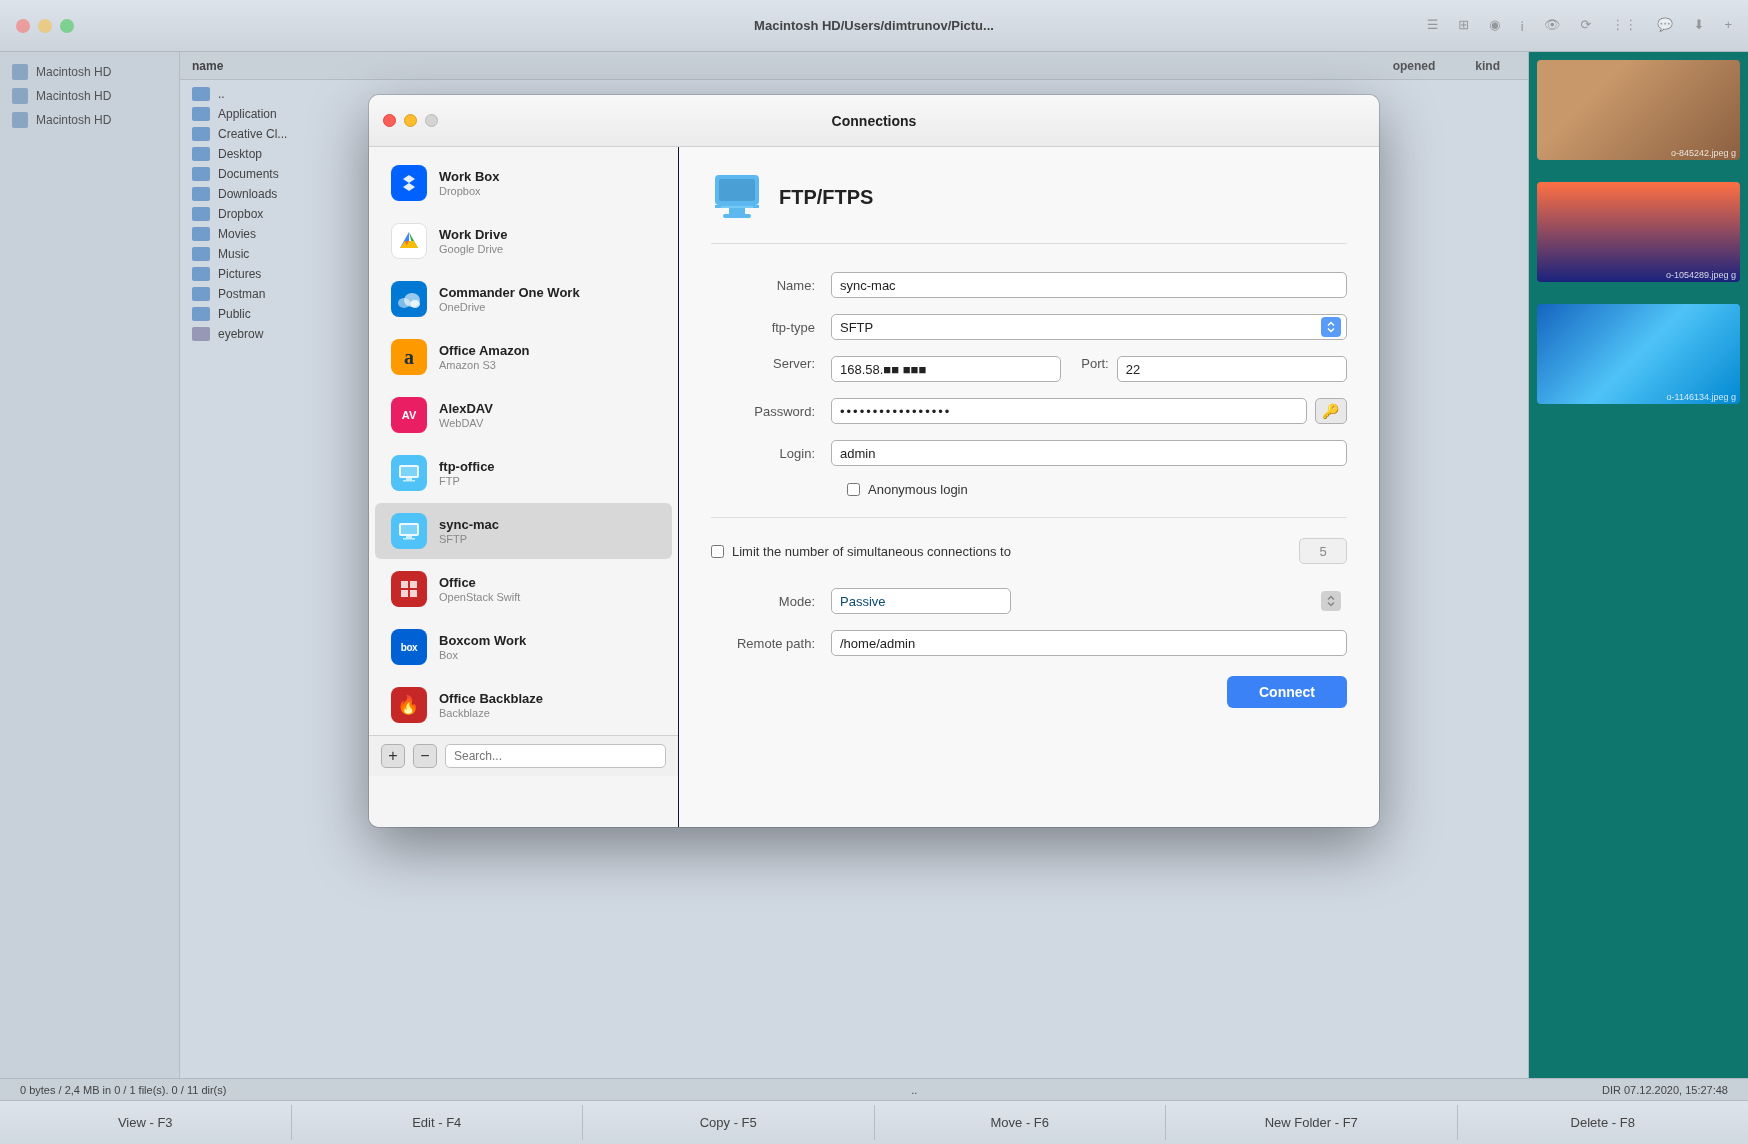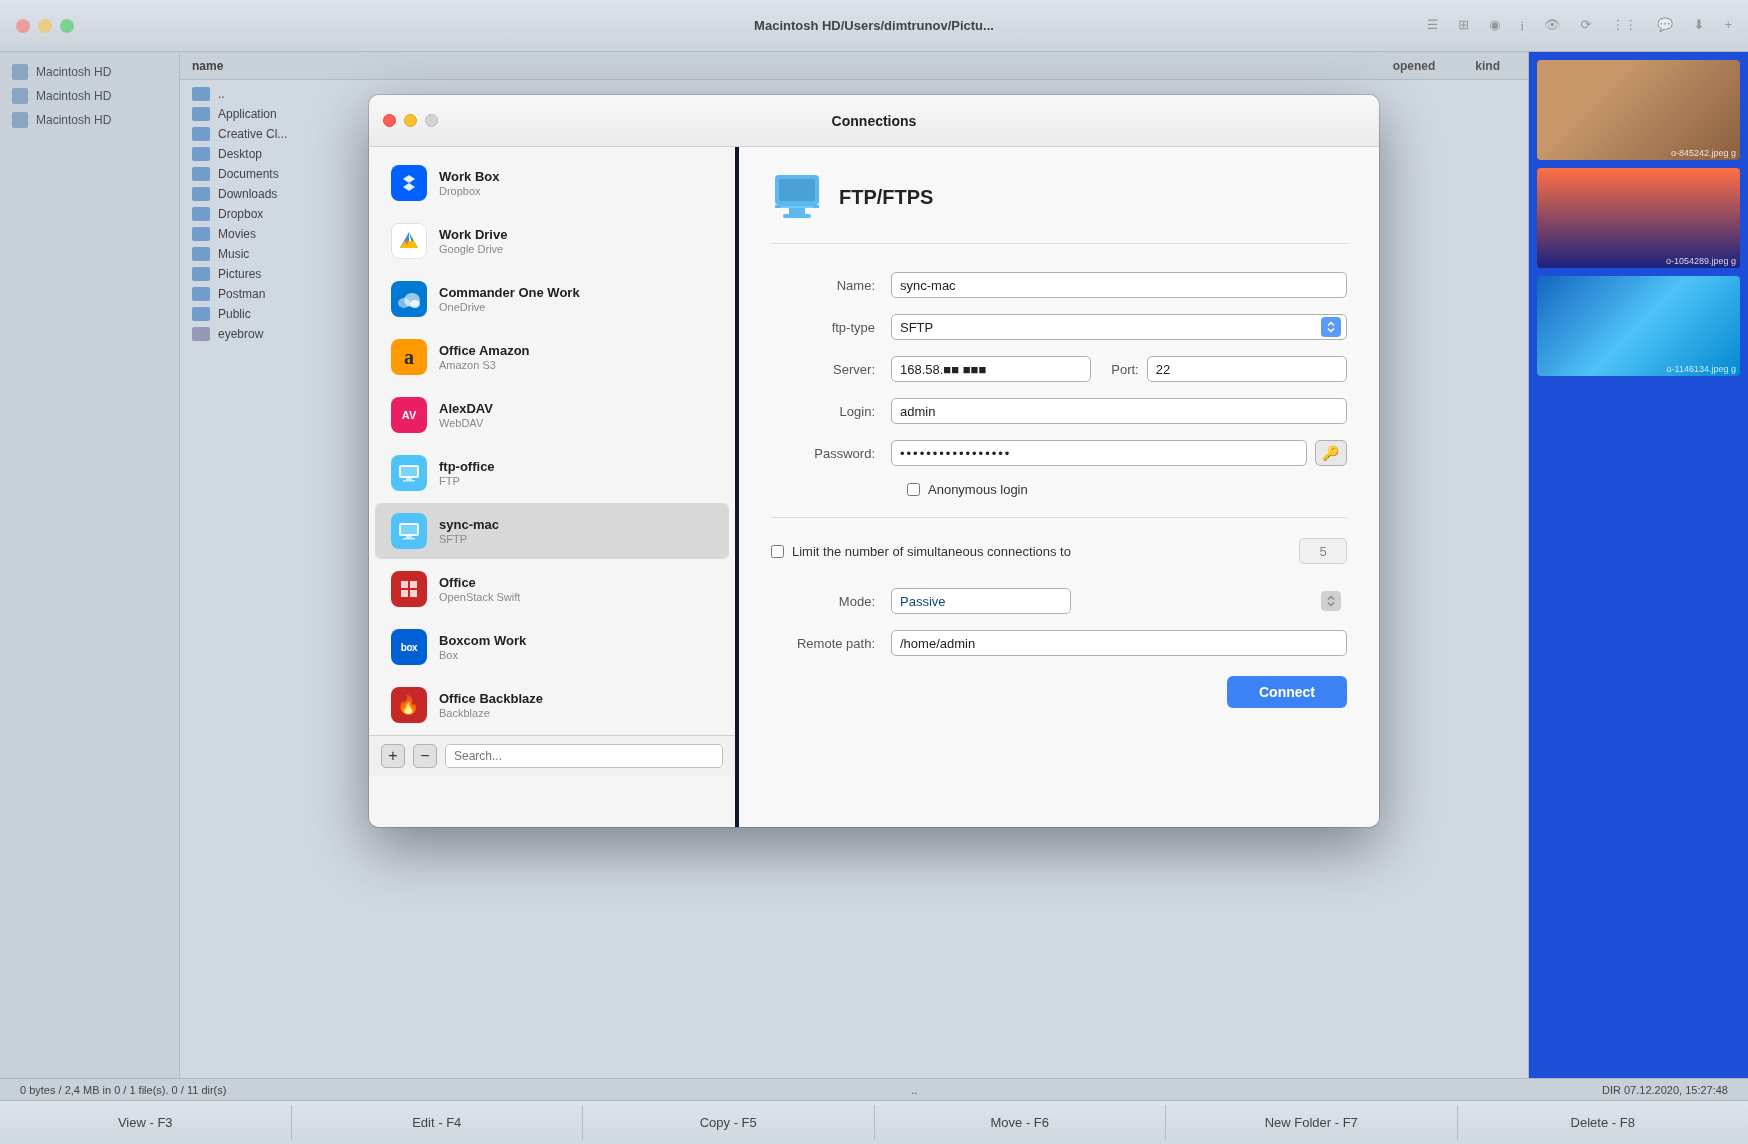--- a/index.html
+++ b/index.html
@@ -147,26 +147,26 @@
       border-right: 1px solid #b5bcc5;
       padding: 10px 0;
       cursor: pointer;
     }
 
     .bottom-btn:last-child { border-right: none; }
 
     
     .thumb-panel {
       width: 220px;
-      background: #1d4ed8;
+      background: #0f766e;
       border-left: 1px solid #b0b8c2;
       padding: 8px;
       display: flex;
       flex-direction: column;
-      gap: 8px;
+      gap: 22px;
     }
 
     .thumb-item {
       height: 100px;
       border-radius: 4px;
       overflow: hidden;
       position: relative;
     }
 
     .thumb-door { background: linear-gradient(135deg, #c8976a 30%, #8b6040 100%); }
@@ -220,23 +220,23 @@
       color: #222;
     }
 
     .dialog-body {
       display: flex;
       height: 680px;
     }
 
     
     .connections-list {
-      width: 370px;
+      width: 310px;
       background: #f5f5f5;
-      border-right: 4px solid #0f172a;
+      border-right: 1px solid #0f172a;
       overflow-y: auto;
       padding: 8px 0;
     }
 
     .conn-item {
       display: flex;
       align-items: center;
       gap: 12px;
       padding: 10px 16px;
       cursor: pointer;
@@ -357,21 +357,21 @@
       display: flex;
       align-items: center;
       justify-content: center;
       color: white;
       font-size: 10px;
       pointer-events: none;
     }
 
     .server-row {
       display: flex;
-      align-items: center;
+      align-items: flex-start;
       gap: 0;
     }
 
     .server-input { flex: 1; margin-right: 12px; }
     .port-label { color: #555; font-size: 13px; font-weight: 500; margin-right: 8px; margin-left: 8px; }
     .port-input { width: 60px; }
 
     .password-wrap {
       flex: 1;
       display: flex;
@@ -851,30 +851,30 @@
       </div>
 
       <div class="form-row server-row">
         <div class="form-label">Server:</div>
         <input class="form-input server-input" type="text" value="168.58.■■ ■■■" style="">
         <span class="port-label">Port:</span>
         <input class="form-input port-input" type="text" value="22" style="">
       </div>
 
       <div class="form-row">
-        <div class="form-label">Login:</div>
-        <input class="form-input" type="text" value="admin" style="">
-      </div>
-
-      <div class="form-row">
         <div class="form-label">Password:</div>
         <div class="password-wrap">
           <input class="form-input password-input" type="password" value="passwordvalue1234" style="">
           <div class="key-btn">🔑</div>
         </div>
+      </div>
+
+      <div class="form-row">
+        <div class="form-label">Login:</div>
+        <input class="form-input" type="text" value="admin" style="">
       </div>
 
       <div class="checkbox-row">
         <input type="checkbox" style="">
         <label class="checkbox-label">Anonymous login</label>
       </div>
 
       <div class="divider"></div>
 
       <div class="limit-row">

